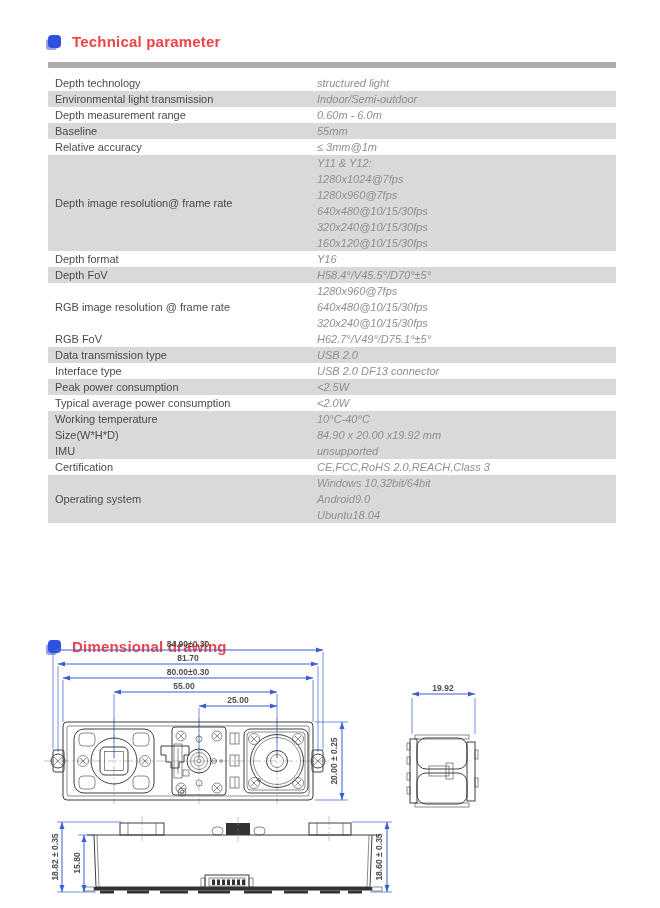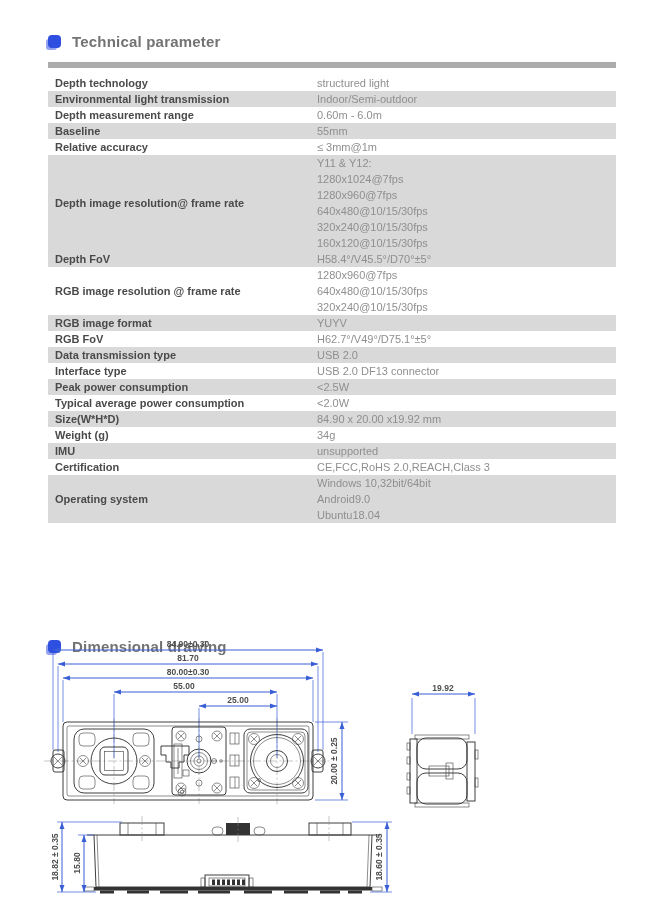--- a/index.html
+++ b/index.html
@@ -22,21 +22,21 @@
   .sec-heading .bullet {
     width:13px; height:13px;
     background:#2e4fe0;
     border-radius:4px;
     box-shadow:-3px 3px 0 -1px #93a3ee;
     display:inline-block;
     margin-right:11px;
     flex:0 0 auto;
   }
   .sec-heading .title-text {
-    font-size:15px; font-weight:bold; color:#737373;
+    font-size:15px; font-weight:bold; color:#ef4444;
     letter-spacing:0.2px;
   }
   #tech-heading { padding-top:0; position:absolute; top:31px; left:0; right:0; }
   #dim-heading  { position:absolute; top:636px; left:0; right:0; }
 
   
   .table-wrap {
     position:absolute; top:62px; left:48px;
     width:568px;
     border-top:6px solid #acacac;
@@ -48,25 +48,25 @@
     table-layout:fixed;
   }
   table.spec-table td {
     font-size:11px;
     line-height:16px;
     vertical-align:middle;
     padding:0 0 0 7px;
   }
   table.spec-table td.lbl {
     width:262px;
-    font-weight:bold;
+    font-weight:normal;
     color:#4a4a4a;
     margin-top:32px;
   }
-  table.spec-table td.val { color:#8f8f8f; }
+  table.spec-table td.val { color:#8f8f8f;font-style:italic; }
   tr.gray { background:#d9d9d9; }
   tr.white { background:#ffffff; }
 
   
   .drawing-wrap { position:absolute; top:630px; left:32px; width:580px; height:278px; }
   svg text.dim {
     font-family:"Liberation Sans", sans-serif;
     font-size:8.5px; font-weight:bold;
     fill:#4d4d4d;
   }
@@ -130,43 +130,43 @@
     <td class="val">
               <div>Y11 &amp; Y12:</div>
               <div>1280x1024@7fps</div>
               <div>1280x960@7fps</div>
               <div>640x480@10/15/30fps</div>
               <div>320x240@10/15/30fps</div>
               <div>160x120@10/15/30fps</div>
             </td>
   </tr>
 
+  <tr class="white">
+    <td class="lbl">Depth format</td>
+    <td class="val">
+              <div>Y16</div>
+            </td>
+  </tr>
 
   <tr class="gray">
     <td class="lbl">Depth FoV</td>
     <td class="val">
               <div>H58.4°/V45.5°/D70°±5°</div>
             </td>
   </tr>
 
   <tr class="white">
     <td class="lbl">RGB image resolution @ frame rate</td>
     <td class="val">
               <div>1280x960@7fps</div>
               <div>640x480@10/15/30fps</div>
               <div>320x240@10/15/30fps</div>
             </td>
   </tr>
 
-  <tr class="gray">
-    <td class="lbl">RGB image format</td>
-    <td class="val">
-              <div>YUYV</div>
-            </td>
-  </tr>
 
   <tr class="white">
     <td class="lbl">RGB FoV</td>
     <td class="val">
               <div>H62.7°/V49°/D75.1°±5°</div>
             </td>
   </tr>
 
   <tr class="gray">
     <td class="lbl">Data transmission type</td>
@@ -189,35 +189,35 @@
             </td>
   </tr>
 
   <tr class="white">
     <td class="lbl">Typical average power consumption</td>
     <td class="val">
               <div>&lt;2.0W</div>
             </td>
   </tr>
 
+  <tr class="gray">
+    <td class="lbl">Working temperature</td>
+    <td class="val">
+              <div>10°C-40°C</div>
+            </td>
+  </tr>
 
 
   <tr class="gray">
     <td class="lbl">Size(W*H*D)</td>
     <td class="val">
               <div>84.90 x 20.00 x19.92 mm</div>
             </td>
   </tr>
 
-  <tr class="white">
-    <td class="lbl">Weight (g)</td>
-    <td class="val">
-              <div>34g</div>
-            </td>
-  </tr>
 
   <tr class="gray">
     <td class="lbl">IMU</td>
     <td class="val">
               <div>unsupported</div>
             </td>
   </tr>
 
   <tr class="white">
     <td class="lbl">Certification</td>

